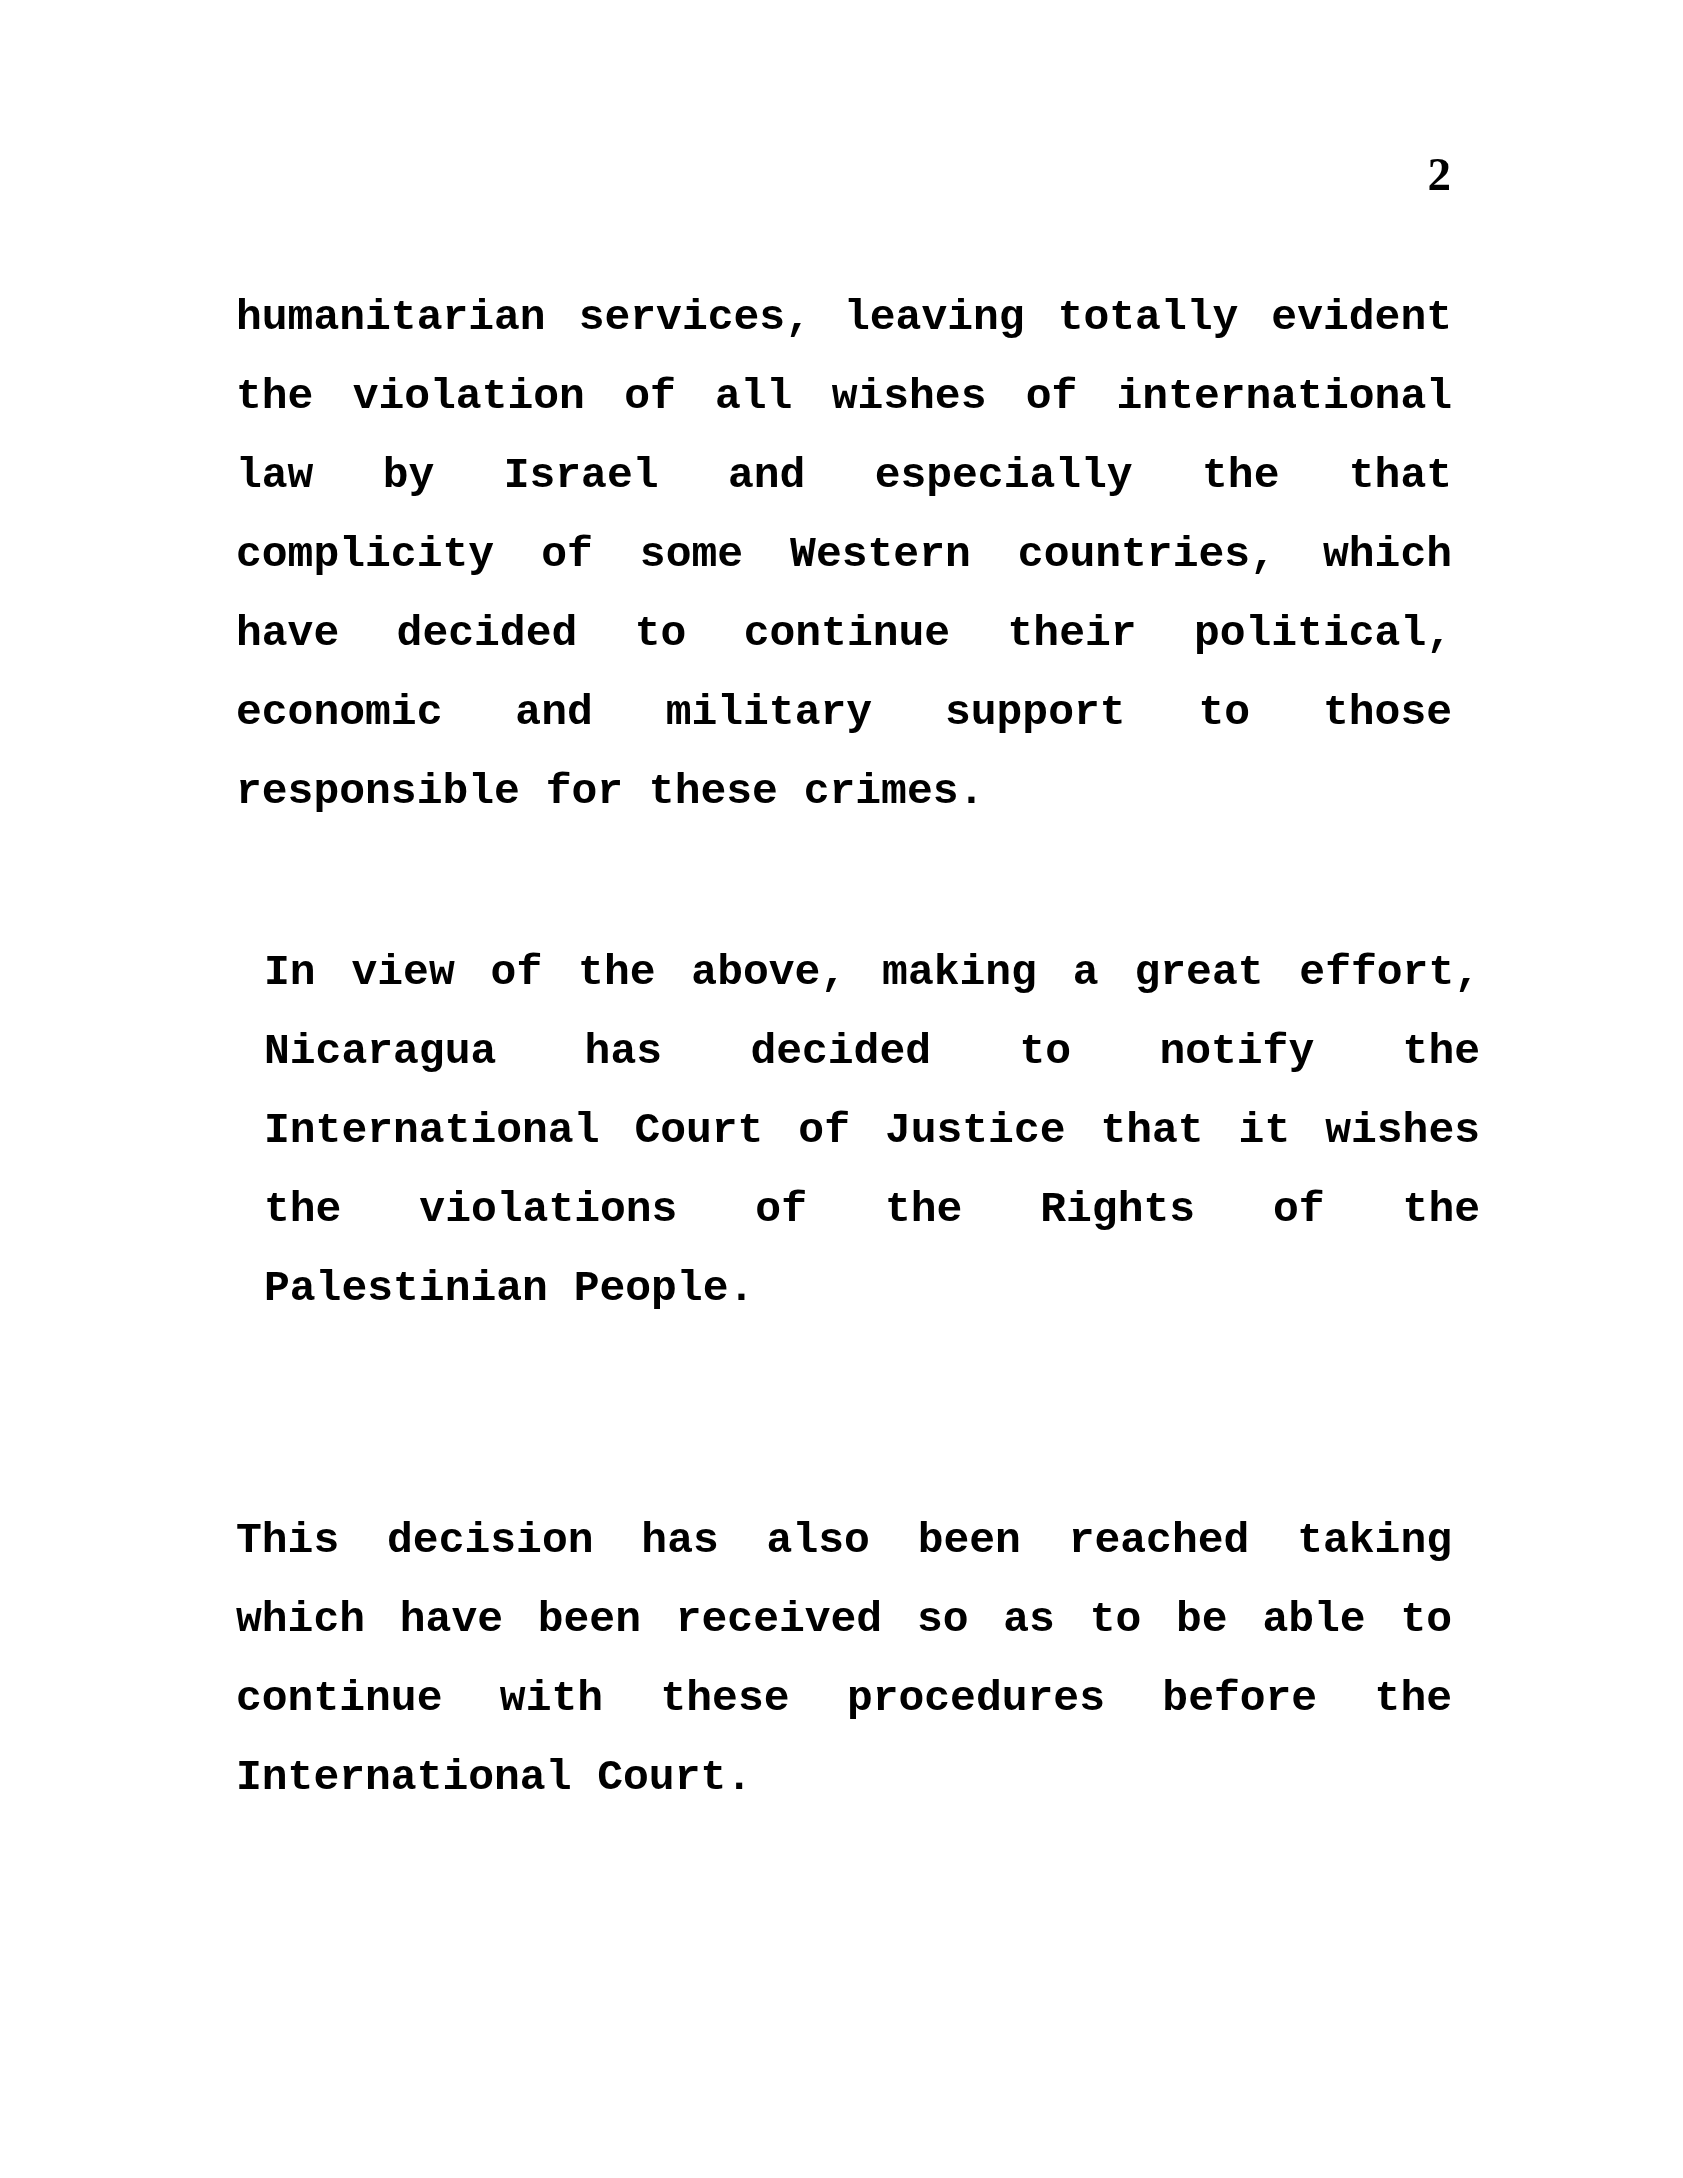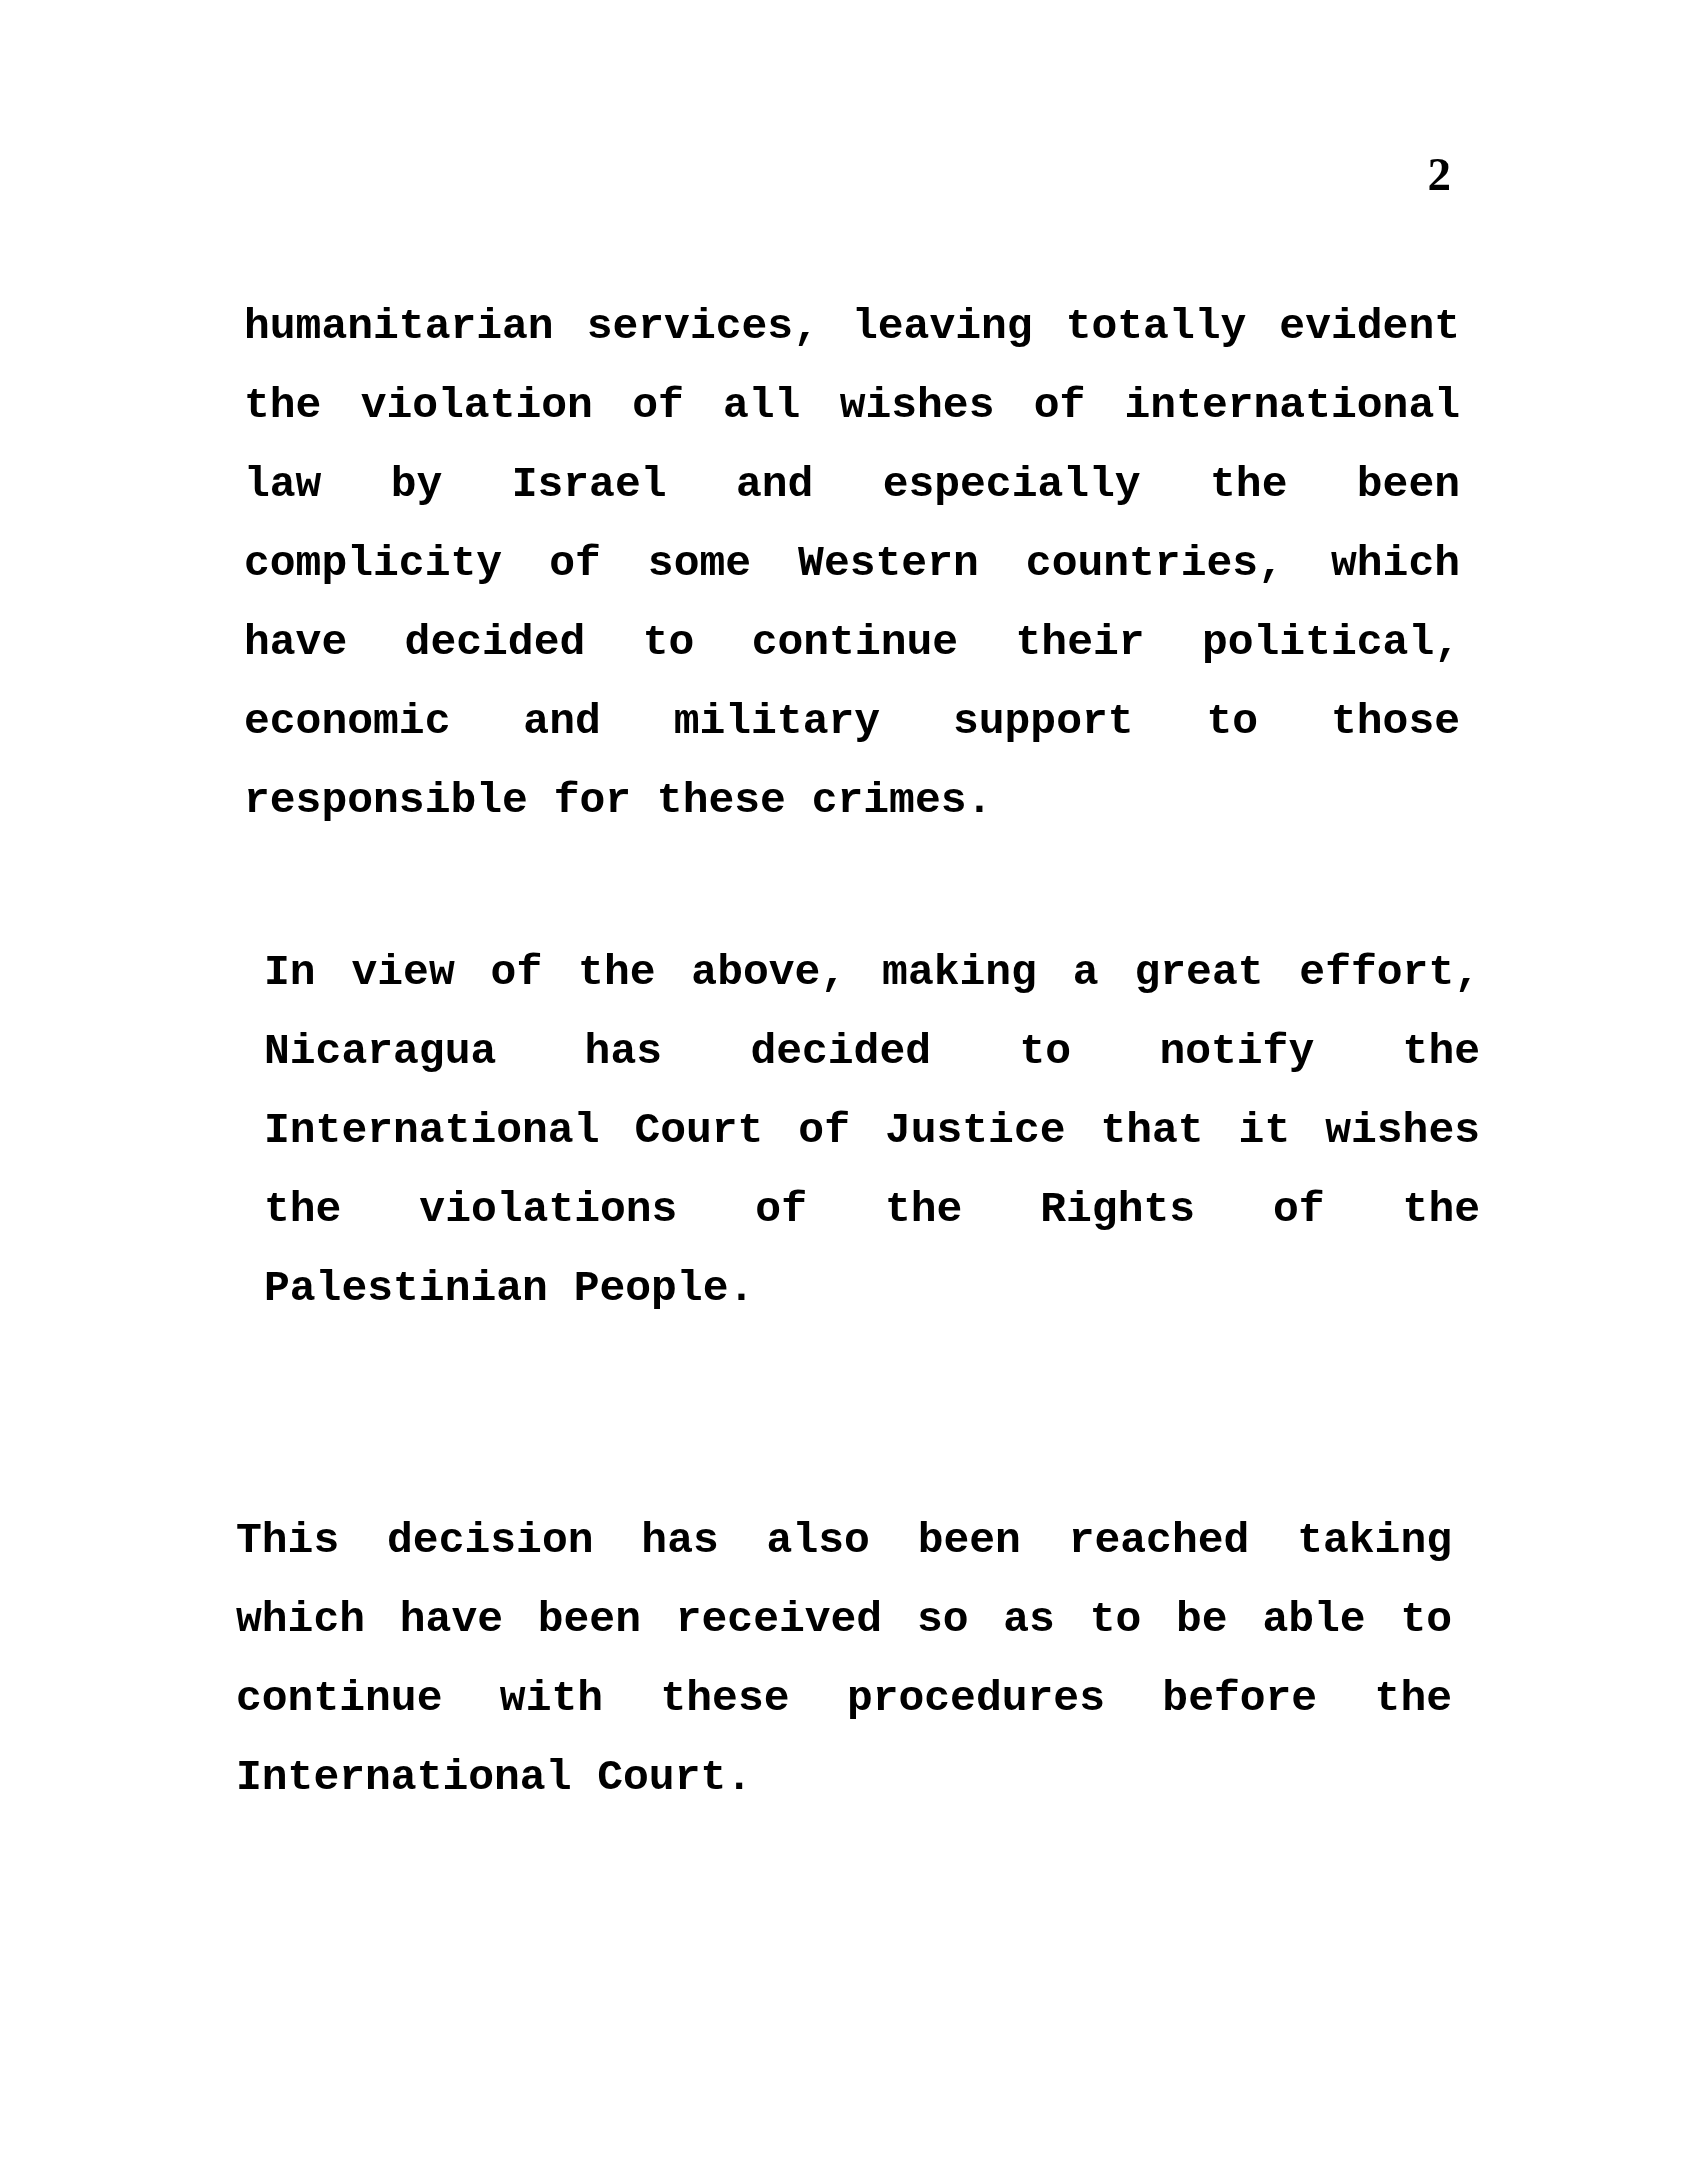--- a/index.html
+++ b/index.html
@@ -31,21 +31,21 @@
   .para {
     position: absolute;
     left: 236px;
     width: 1216px;
     font-family: "Liberation Mono", "DejaVu Sans Mono", monospace;
     font-weight: 700;
     font-size: 43px;
     line-height: 79px;
     color: #000000;
   }
-  .para-0 { top: 287px; margin-left: 8px; }
+  .para-0 { top: 278px; }
   .para-1 { top: 933px; margin-left: 28px; }
   .para-2 { top: 1501px; }
   .line {
     text-align: justify;
     text-align-last: justify;
     white-space: normal;
   }
   .para .line:last-child {
     text-align: right;
     text-align-last: left;
@@ -53,21 +53,21 @@
 </style>
 </head>
 <body>
 
 <div class="page">
   <div class="page-number">2</div>
   <div id="doc-body">
       <div class="para para-0">
         <div class="line">humanitarian services, leaving totally evident</div>
         <div class="line">the violation of all wishes of international</div>
-        <div class="line">law by Israel and especially the been</div>
+        <div class="line">law by Israel and especially the that</div>
         <div class="line">complicity of some Western countries, which</div>
         <div class="line">have decided to continue their political,</div>
         <div class="line">economic and military support to those</div>
         <div class="line">responsible for these crimes.</div>
       </div>
       <div class="para para-1">
         <div class="line">In view of the above, making a great effort,</div>
         <div class="line">Nicaragua has decided to notify the</div>
         <div class="line">International Court of Justice that it wishes</div>
         <div class="line">the violations of the Rights of the</div>

